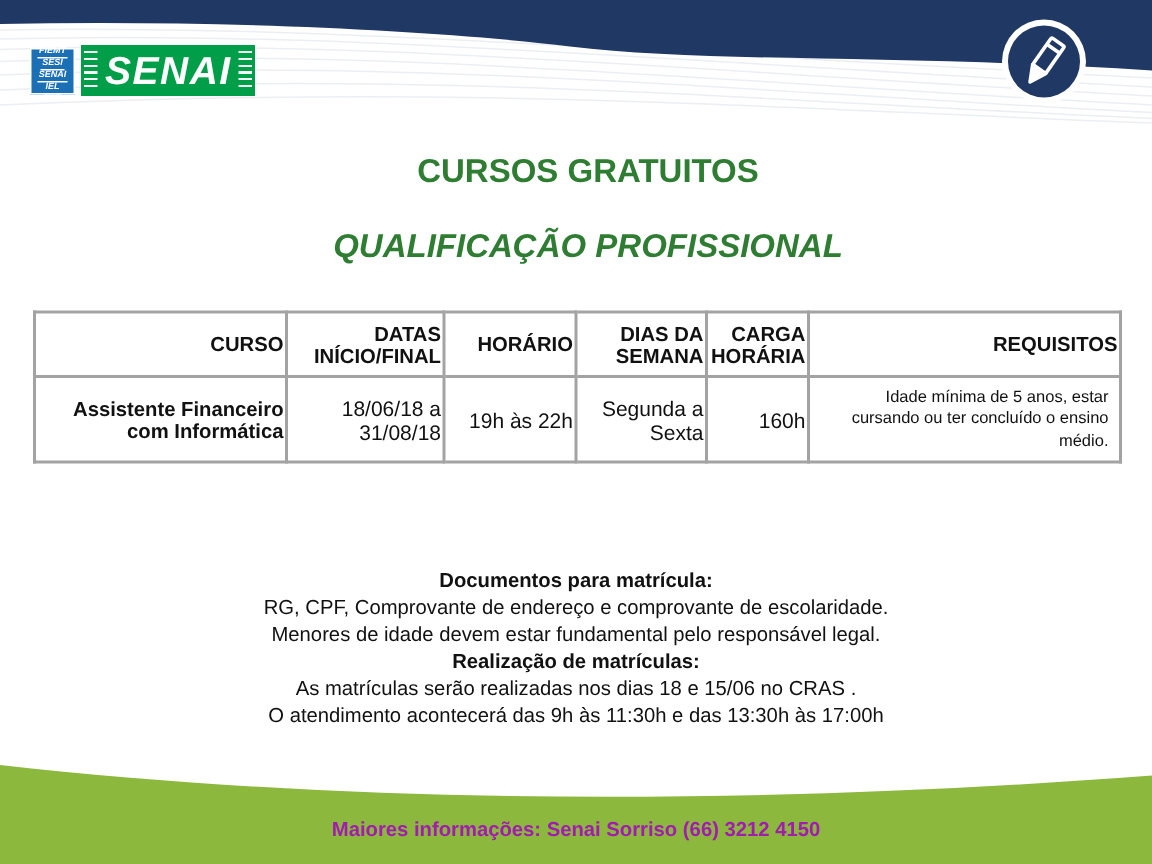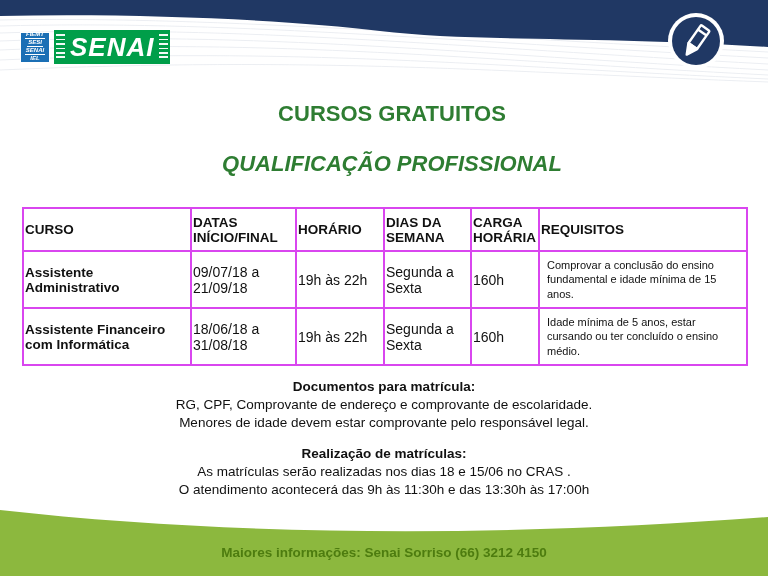--- a/index.html
+++ b/index.html
@@ -32,37 +32,37 @@
   
   .title { position:absolute; width:100%; text-align:center; color:#2E7D32; font-weight:bold; font-size:22px;padding-left:16px; }
   .title-1 { top:101px; }
   .title-2 { top:151px;font-style:italic; }
   
   table.courses {
     position:absolute; top:207px; left:22px; width:724px;
     border-collapse:collapse; table-layout:fixed;
   }
   .courses th, .courses td {
-    border:2px solid #d946ef; text-align:left; vertical-align:middle;
+    border:2px solid #a3a3a3; text-align:right; vertical-align:middle;
     white-space:pre-line; padding:2px 1px;
   }
   .courses th { font-size:13.5px; font-weight:bold; height:43px; }
   .courses td { font-size:14px; height:57px; }
   td.c-curso { font-weight:bold; font-size:13.5px; }
   td.c-req { font-size:11px; line-height:1.3; padding:2px 7px; }
   
   .notes { position:absolute; top:378px; width:100%; text-align:center; font-size:13.5px; line-height:18px; }
   .notes p { margin:0; }
   .notes .bold { font-weight:bold; }
-  .notes .block2 { margin-top:13px; }
+  .notes .block2 { }
   
   .footer-svg { position:absolute; left:0; bottom:0; }
   .footer-text {
     position:absolute; bottom:16px; width:100%; text-align:center;
-    font-weight:bold; font-size:13.5px; color:#4d7c0f;
+    font-weight:bold; font-size:13.5px; color:#a21caf;
   }
 </style>
 </head>
 <body>
 
 <div class="page">
 
   <svg class="header-svg" width="768" height="96" viewBox="0 0 768 96">
 
     <g fill="none" stroke="#dfe3ea" stroke-width="1" opacity="0.6">
@@ -122,48 +122,37 @@
         <th>HORÁRIO</th>
         <th>DIAS DA
 SEMANA</th>
         <th>CARGA
 HORÁRIA</th>
         <th>REQUISITOS</th>
       </tr>
     </thead>
     <tbody>
       <tr>
-        <td class="c-curso">Assistente
-Administrativo</td>
-        <td>09/07/18 a
-21/09/18</td>
-        <td>19h às 22h</td>
-        <td>Segunda a
-Sexta</td>
-        <td>160h</td>
-        <td class="c-req">Comprovar a conclusão do ensino fundamental e idade mínima de 15 anos.</td>
-      </tr>
-      <tr>
         <td class="c-curso">Assistente Financeiro
 com Informática</td>
         <td>18/06/18 a
 31/08/18</td>
         <td>19h às 22h</td>
         <td>Segunda a
 Sexta</td>
         <td>160h</td>
         <td class="c-req">Idade mínima de 5 anos, estar cursando ou ter concluído o ensino médio.</td>
       </tr>
     </tbody>
   </table>
 
   <div class="notes">
     <p class="bold">Documentos para matrícula:</p>
     <p>RG, CPF, Comprovante de endereço e comprovante de escolaridade.</p>
-    <p>Menores de idade devem estar comprovante pelo responsável legal.</p>
+    <p>Menores de idade devem estar fundamental pelo responsável legal.</p>
     <p class="bold block2">Realização de matrículas:</p>
     <p>As matrículas serão realizadas nos dias 18 e 15/06 no CRAS .</p>
     <p>O atendimento acontecerá das 9h às 11:30h e das 13:30h às 17:00h</p>
   </div>
 
   <svg class="footer-svg" width="768" height="72" viewBox="0 0 768 72">
     <path d="M0,6 C250,34 520,32 768,13 L768,72 L0,72 Z" fill="#8CB83E"></path>
   </svg>
   <div class="footer-text">Maiores informações: Senai Sorriso (66) 3212 4150</div>
 

